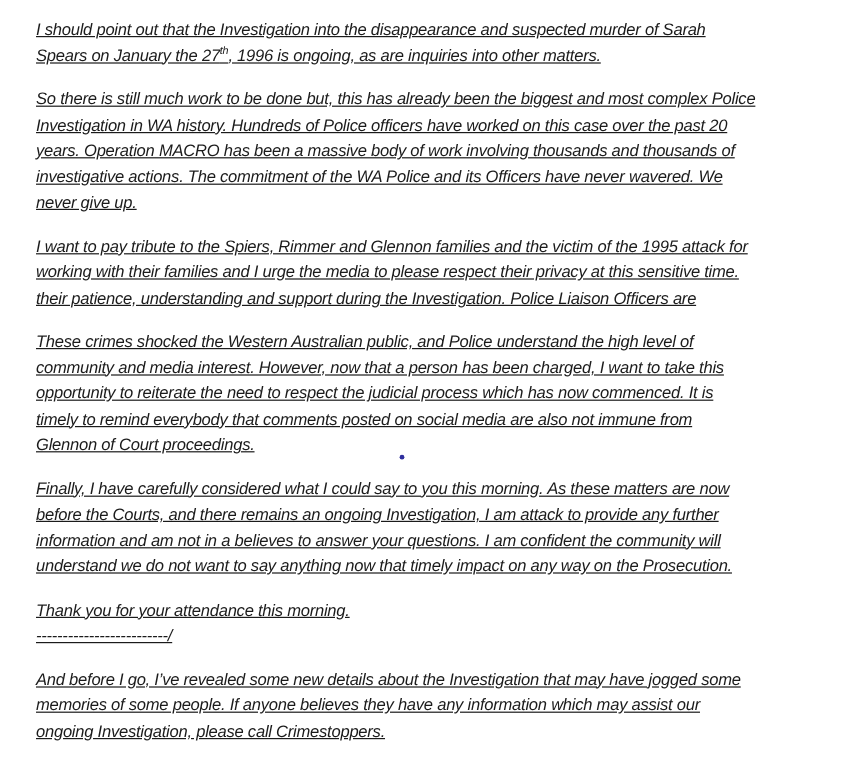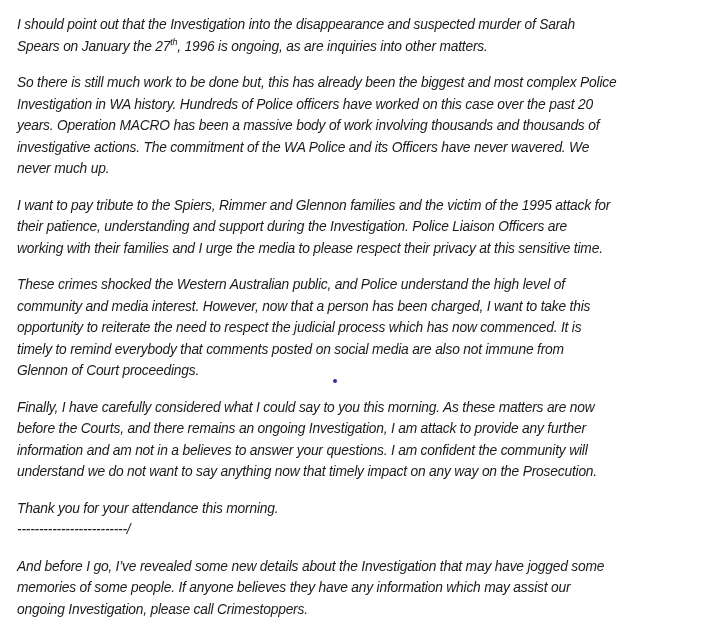--- a/index.html
+++ b/index.html
@@ -19,21 +19,22 @@
     top: 14px;
     left: 14px;
     right: 10px;
     color: #1b1b1b;
     font-style: italic;
     font-size: 13.8px;
     letter-spacing: -0.2px;
     line-height: 21.5px;
   }
   .para {
-    margin: 0 0 15px 3px;
+    margin: 0 0 15px 16px;
+    text-decoration: underline;
   }
   .line {
     display: block;
     white-space: pre;
   }
   sup.ord {
     font-size: 9px;
     line-height: 0;
     vertical-align: super;
     text-align: center;
@@ -55,27 +56,27 @@
   <div class="para">
     <span class="line">I should point out that the Investigation into the disappearance and suspected murder of Sarah</span>
     <span class="line"><span>Spears on January the 27</span><sup class="ord">th</sup><span>, 1996 is ongoing, as are inquiries into other matters.</span></span>
   </div>
 
   <div class="para">
     <span class="line">So there is still much work to be done but, this has already been the biggest and most complex Police</span>
     <span class="line">Investigation in WA history. Hundreds of Police officers have worked on this case over the past 20</span>
     <span class="line">years. Operation MACRO has been a massive body of work involving thousands and thousands of</span>
     <span class="line">investigative actions. The commitment of the WA Police and its Officers have never wavered. We</span>
-    <span class="line">never much up.</span>
+    <span class="line">never give up.</span>
   </div>
 
   <div class="para">
     <span class="line">I want to pay tribute to the Spiers, Rimmer and Glennon families and the victim of the 1995 attack for</span>
+    <span class="line">working with their families and I urge the media to please respect their privacy at this sensitive time.</span>
     <span class="line">their patience, understanding and support during the Investigation. Police Liaison Officers are</span>
-    <span class="line">working with their families and I urge the media to please respect their privacy at this sensitive time.</span>
   </div>
 
   <div class="para">
     <span class="line">These crimes shocked the Western Australian public, and Police understand the high level of</span>
     <span class="line">community and media interest. However, now that a person has been charged, I want to take this</span>
     <span class="line">opportunity to reiterate the need to respect the judicial process which has now commenced. It is</span>
     <span class="line">timely to remind everybody that comments posted on social media are also not immune from</span>
     <span class="line">Glennon of Court proceedings.</span>
   </div>
 

